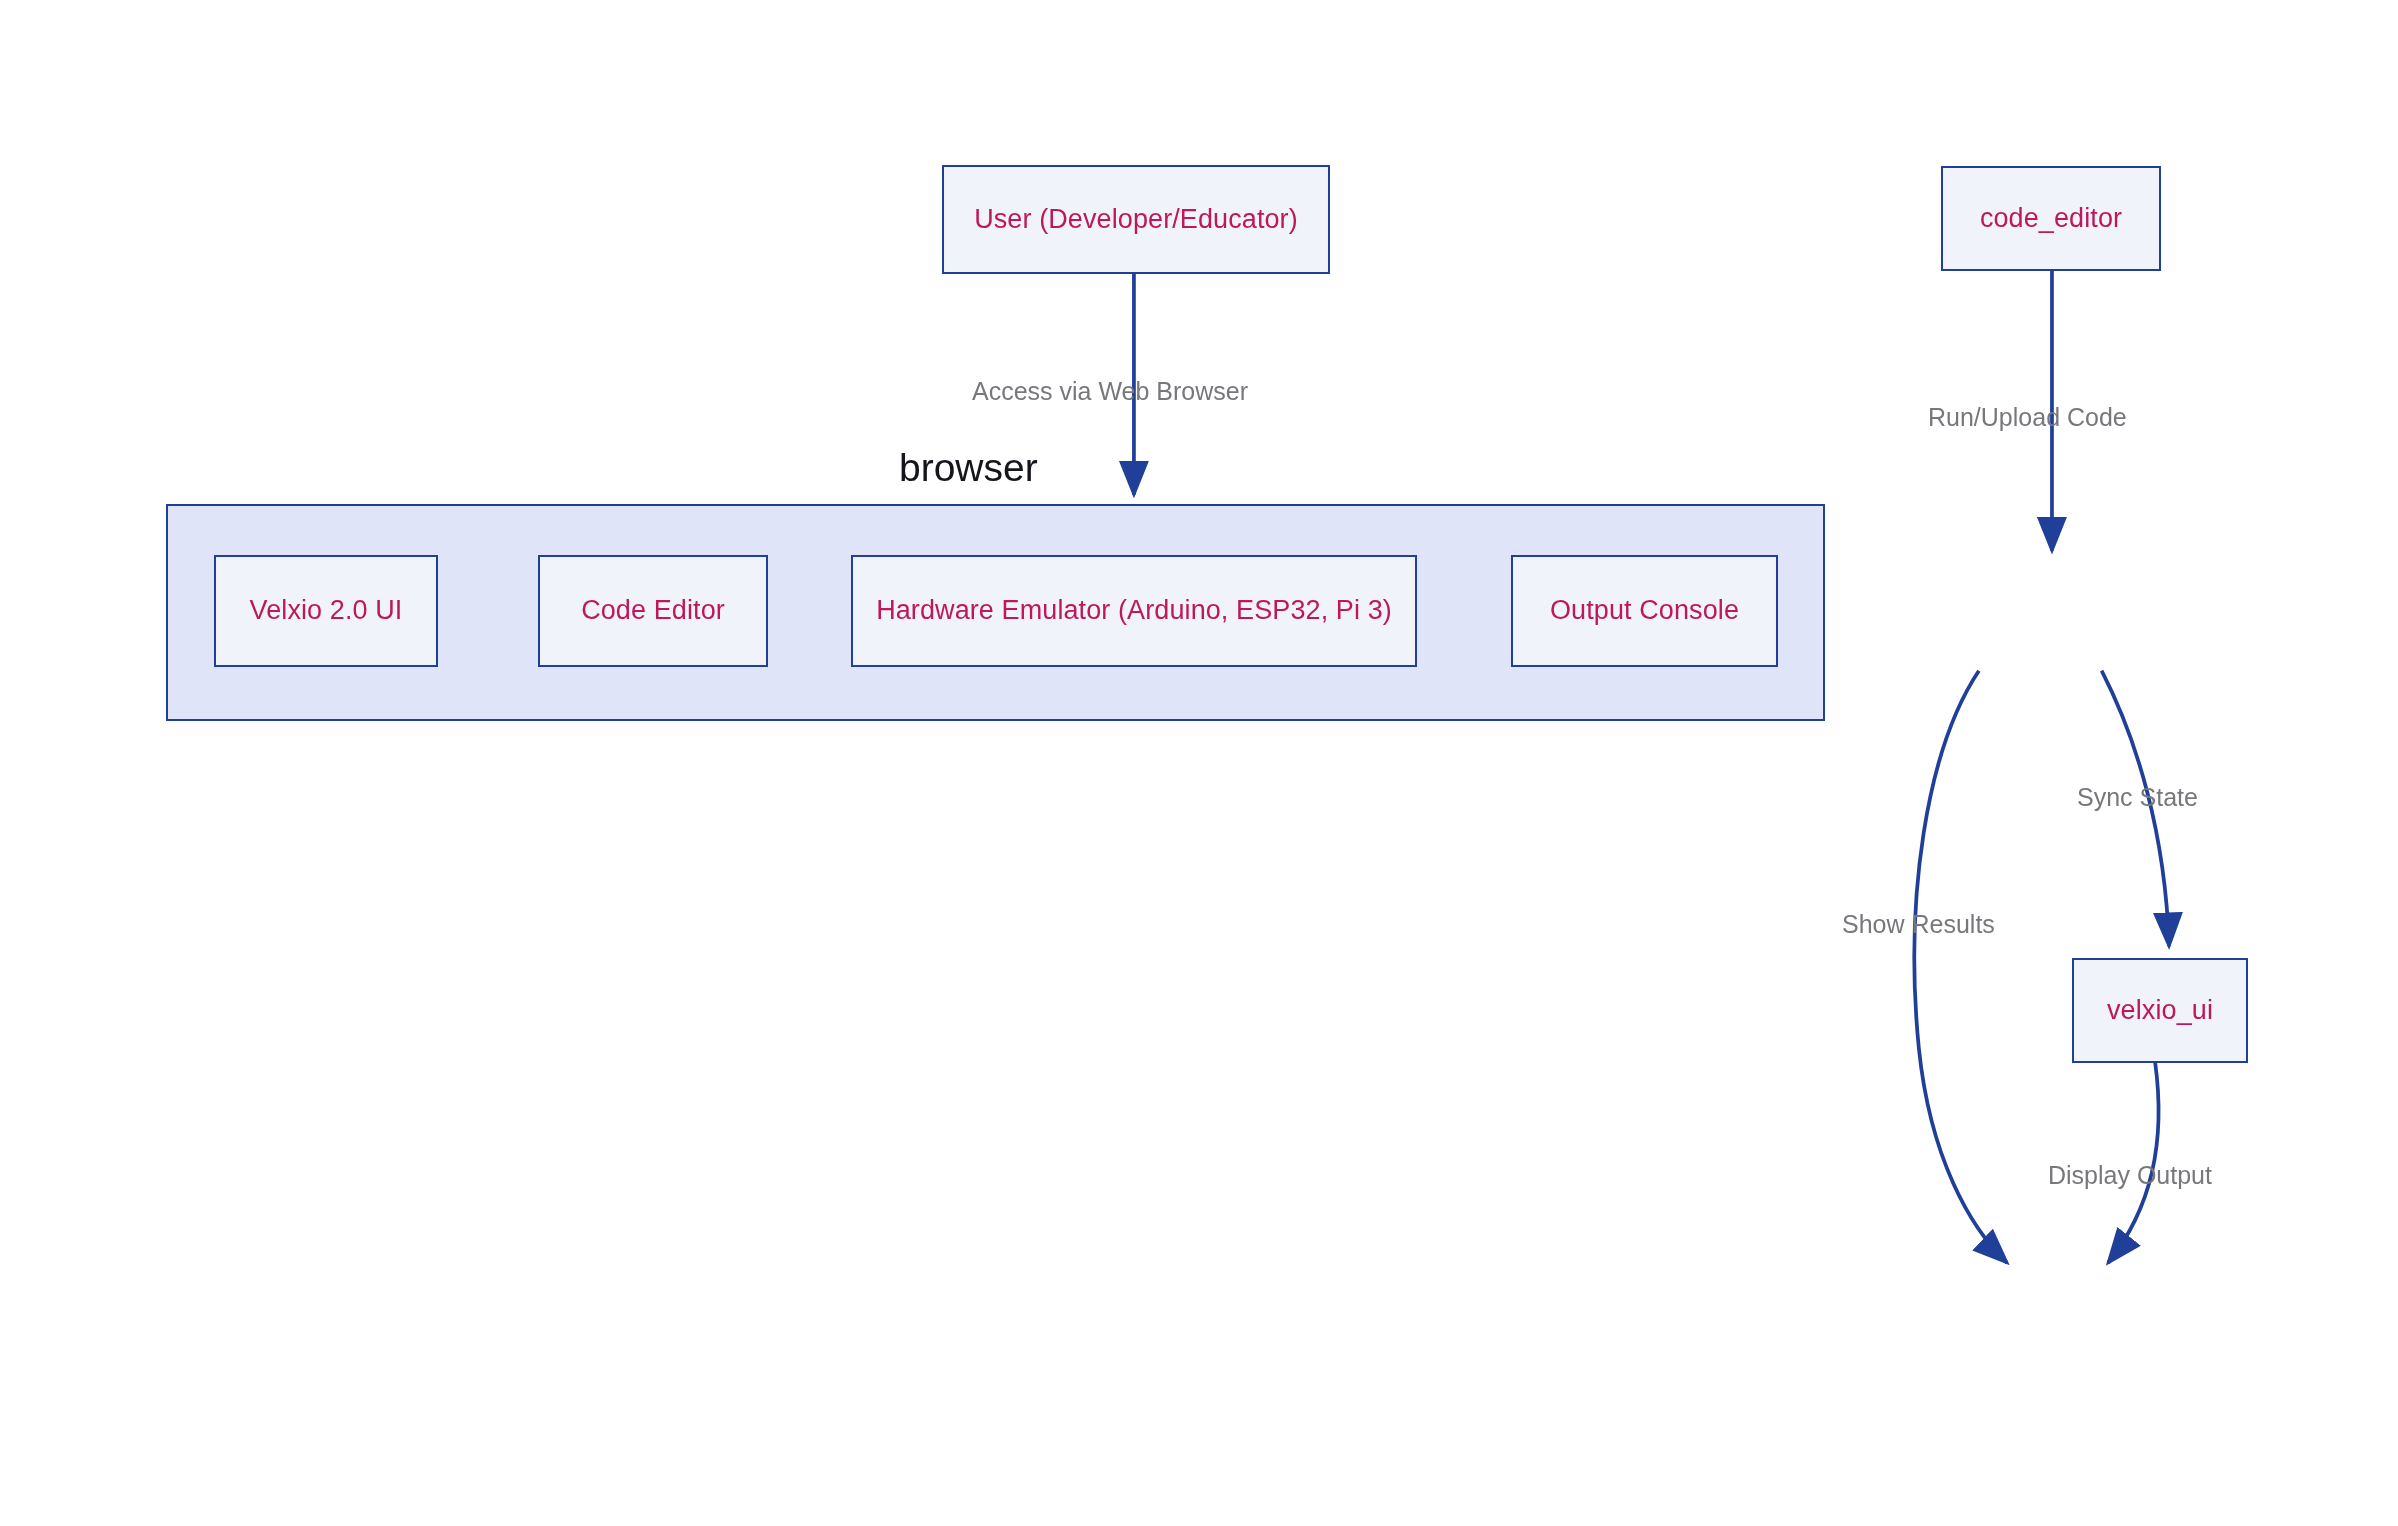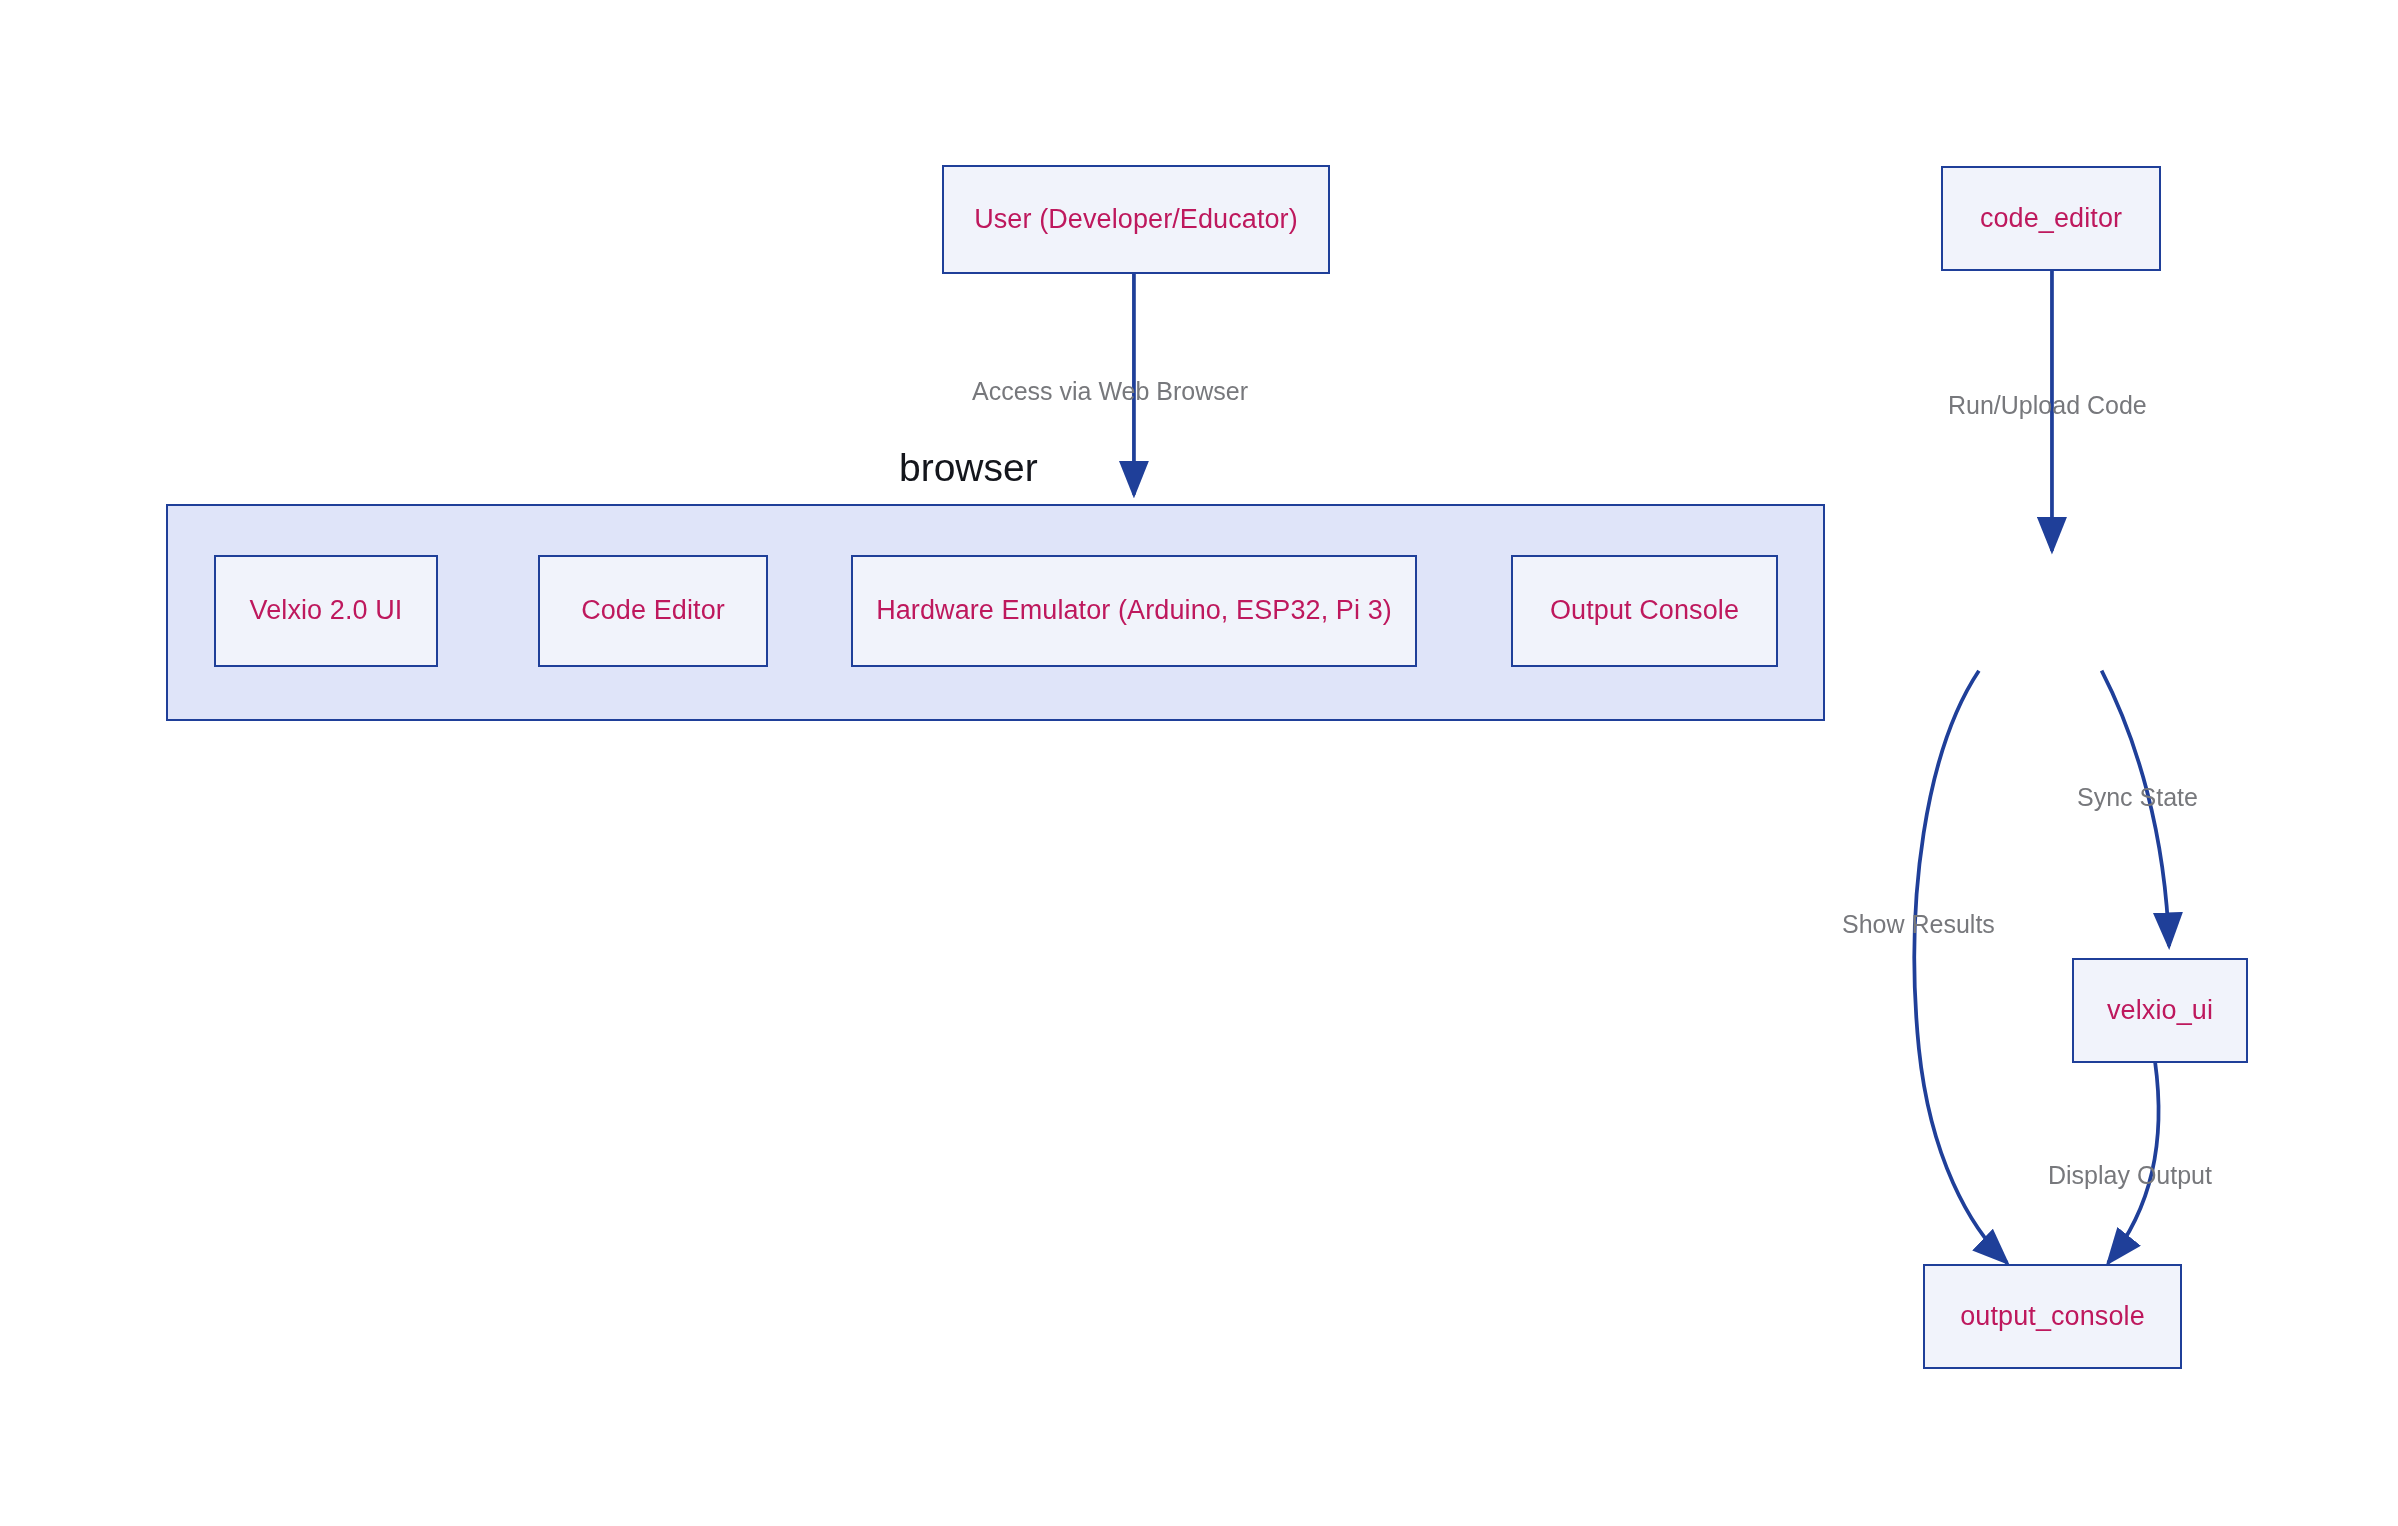--- a/index.html
+++ b/index.html
@@ -109,27 +109,24 @@
 
   <div class="node" style="left:1941px; top:166px; width:220px; height:105px;">
     <span>code_editor</span>
   </div>
 
 
   <div class="node" style="left:2072px; top:958px; width:176px; height:105px;">
     <span>velxio_ui</span>
   </div>
 
-  <div class="node" style="left:1923px; top:1264px; width:259px; height:105px;">
-    <span>output_console</span>
-  </div>
 
   <div class="edge-label" style="left:972px; top:379px;">Access via Web Browser</div>
 
-  <div class="edge-label" style="left:1928px; top:393px;margin-left:20px;">Run/Upload Code</div>
+  <div class="edge-label" style="left:1928px; top:405px;">Run/Upload Code</div>
 
   <div class="edge-label" style="left:2077px; top:785px;">Sync State</div>
 
   <div class="edge-label" style="left:1842px; top:912px;">Show Results</div>
 
   <div class="edge-label" style="left:2048px; top:1163px;">Display Output</div>
 
 </div>
 
 

